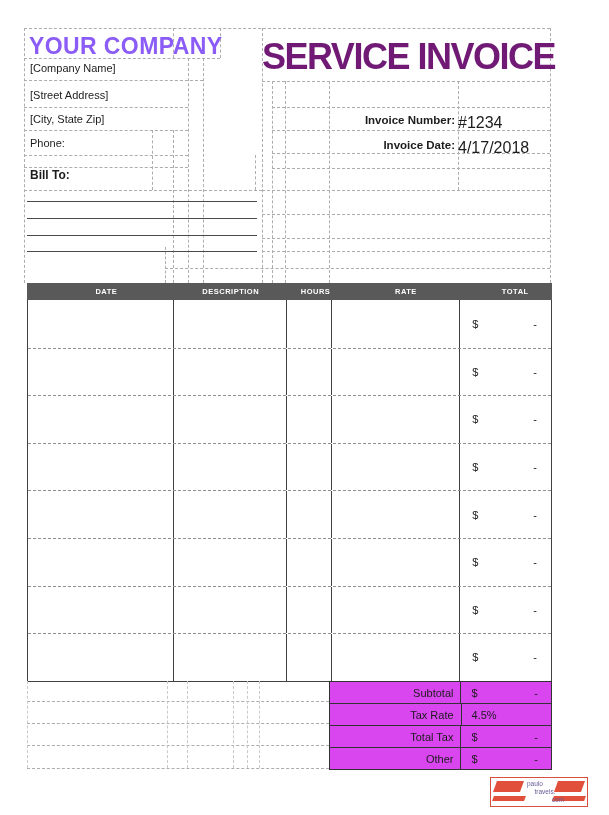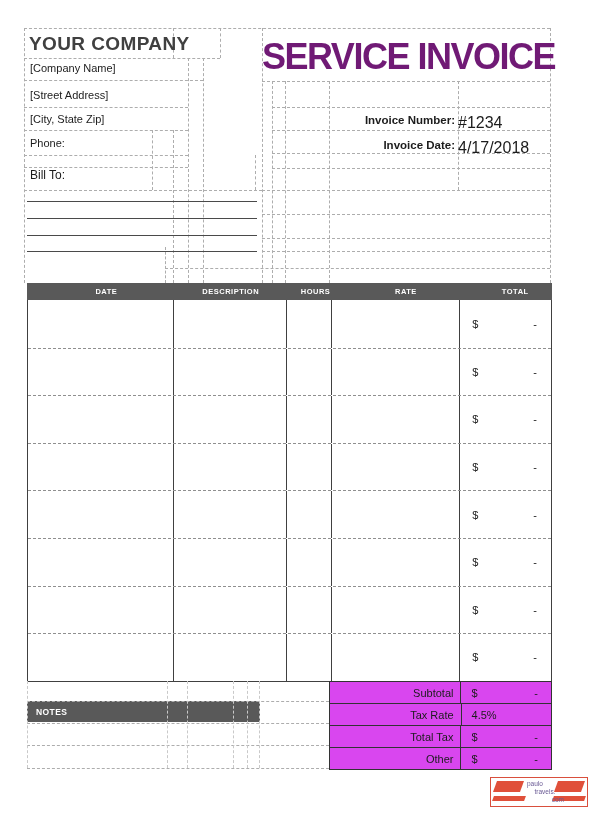--- a/index.html
+++ b/index.html
@@ -5,23 +5,23 @@
   html,body{margin:0;padding:0;}
   body{font-family:"Liberation Sans", sans-serif; background:#ffffff;}
   #page{position:relative;width:609px;height:815px;background:#fff;overflow:hidden;}
 
   
   .hg{position:absolute;height:0;border-top:1px dashed #adadad;}
   .vg{position:absolute;width:0;border-left:1px dashed #adadad;}
   .vg.lt{border-left-color:#c9c9c9;}
 
   
-  .company-header{position:absolute;left:29px;top:33px;font-size:19px;font-weight:bold;color:#404040;letter-spacing:.4px;}
+  .company-header{position:absolute;left:29px;top:33px;font-size:23px;font-weight:bold;color:#8b5cf6;letter-spacing:.4px;}
   .field{position:absolute;left:30px;font-size:11px;color:#1c1c1c;}
-  .bold{font-weight:normal;}
+  .bold{font-weight:bold;}
 
   
   .doc-title{position:absolute;left:262px;top:36px;width:288px;text-align:center;font-size:36px;font-weight:bold;color:#701a75;letter-spacing:-1.5px;white-space:nowrap;}
   .meta-label{position:absolute;width:126px;text-align:right;font-size:11.5px;font-weight:bold;color:#1c1c1c;}
   .meta-value{position:absolute;left:458px;width:88px;text-align:left;font-size:16px;color:#1c1c1c;}
 
   
   .bline{position:absolute;left:27px;width:230px;height:0;border-top:1px solid #4a4a4a;}
 
   
@@ -235,23 +235,20 @@
     </div>
     <div class="srow">
       <div class="slabel">Other</div>
       <div class="sval">
           <span>$</span>
           <span>-</span>
         </div>
     </div>
   </div>
 
-  <div id="notes-bar">
-      <span>NOTES</span>
-    </div>
   <div id="bottom-grid">
     <div class="hg" style="left:27px;top:701px;width:302px"></div>
     <div class="hg" style="left:27px;top:723px;width:302px"></div>
     <div class="hg" style="left:27px;top:745px;width:302px"></div>
     <div class="hg" style="left:27px;top:768px;width:302px"></div>
     <div class="vg lt" style="left:27px;top:681px;height:87px"></div>
     <div class="vg lt" style="left:167px;top:681px;height:87px"></div>
     <div class="vg lt" style="left:187px;top:681px;height:87px"></div>
     <div class="vg lt" style="left:233px;top:681px;height:87px"></div>
     <div class="vg lt" style="left:247px;top:681px;height:87px"></div>

